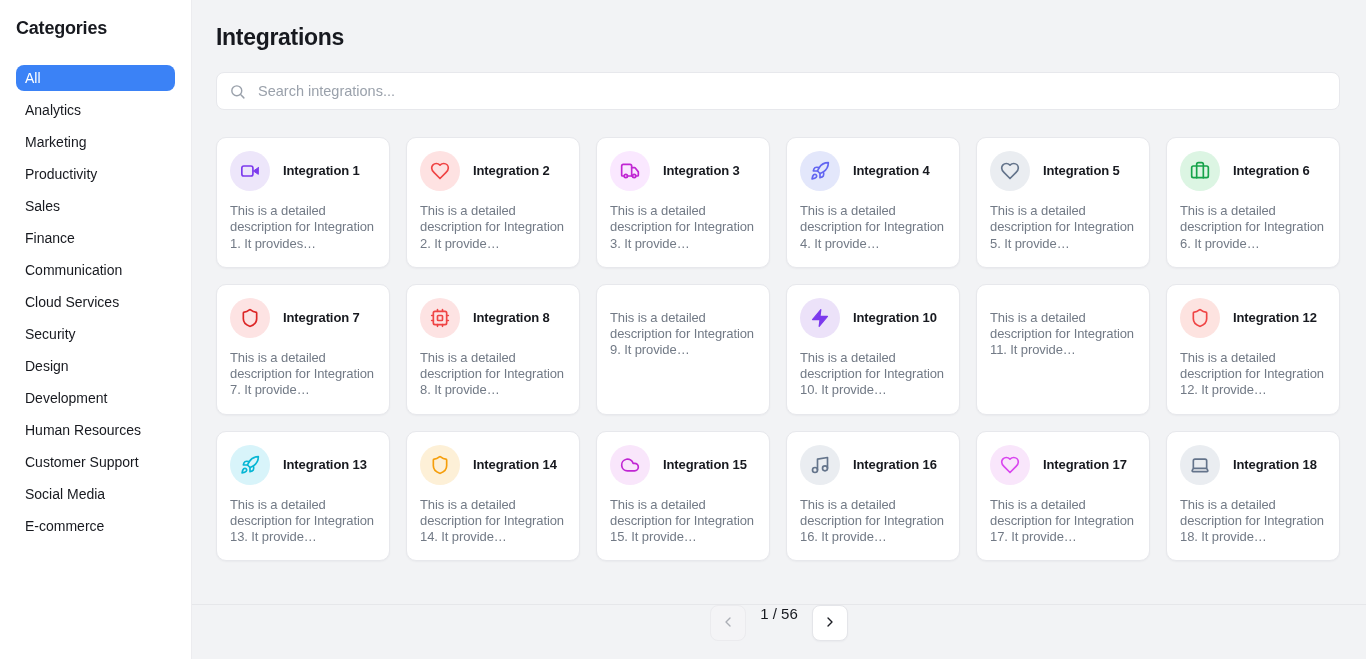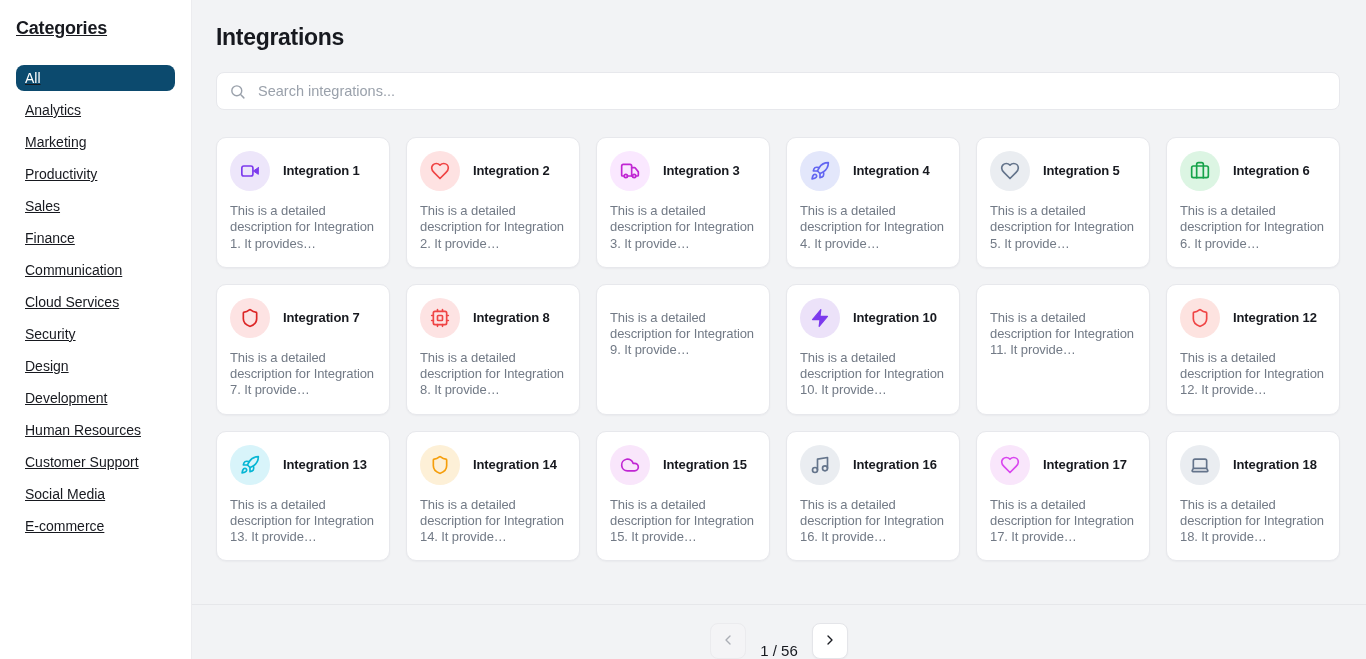--- a/index.html
+++ b/index.html
@@ -9,28 +9,27 @@
     font-family:"Liberation Sans",sans-serif;
     -webkit-font-smoothing:antialiased;
   }
   .app{display:flex;width:1366px;height:659px;}
 
   
   .sidebar{
     width:192px;min-width:192px;box-sizing:border-box;
     background:#ffffff;border-right:1px solid #ececef;
     padding:18px 16px 0 16px;
-    text-decoration:underline;
   }
   .sidebar-title{font-size:18px;font-weight:700;margin:0 0 26px 0;letter-spacing:-.2px;}
   .side-item{
     font-size:14px;font-weight:500;line-height:16px;
     padding:5px 9px;margin-bottom:6px;border-radius:8px;cursor:pointer;
   }
-  .side-item.active{background:#0c4a6e;color:#fff;}
+  .side-item.active{background:#3b82f6;color:#fff;}
 
   
   .main{flex:1;display:flex;flex-direction:column;min-width:0;gap:12px;}
   .content{flex:1;padding:24px 26px 0 24px;}
   .page-title{font-size:23px;font-weight:700;margin:0 0 21px 0;letter-spacing:-.3px;}
 
   .searchbar{
     display:flex;align-items:center;gap:10px;height:38px;box-sizing:border-box;
     background:#fff;border:1px solid #e7e8ec;border-radius:8px;padding:0 12px;
   }
@@ -58,21 +57,21 @@
   .icon-circle svg{display:block;}
   .card-title{font-size:13px;font-weight:700;line-height:1.2;letter-spacing:-.1px;}
   .card-desc{
     margin:12px 0 0 0;font-size:13px;line-height:1.25;color:#727a86;letter-spacing:-.1px;
     display:-webkit-box;-webkit-line-clamp:3;-webkit-box-orient:vertical;overflow:hidden;
   }
 
   
   .footer{
     border-top:1px solid #e6e7ea;height:54px;min-height:54px;
-    display:flex;align-items:flex-end;justify-content:center;gap:14px;
+    display:flex;align-items:flex-start;justify-content:center;gap:14px;
   }
   .page-btn{
     width:36px;height:36px;border-radius:8px;box-sizing:border-box;
     display:flex;align-items:center;justify-content:center;
     border:1px solid #e4e5e9;background:#fff;color:#1b1d23;cursor:pointer;padding:0;
     box-shadow:0 1px 2px rgba(16,24,40,.04);
   }
   .page-btn.disabled{background:#f4f4f6;border-color:#ebebee;color:#abaeb5;cursor:default;box-shadow:none;}
   .page-label{font-size:15px;color:#17191f;}
 </style>

